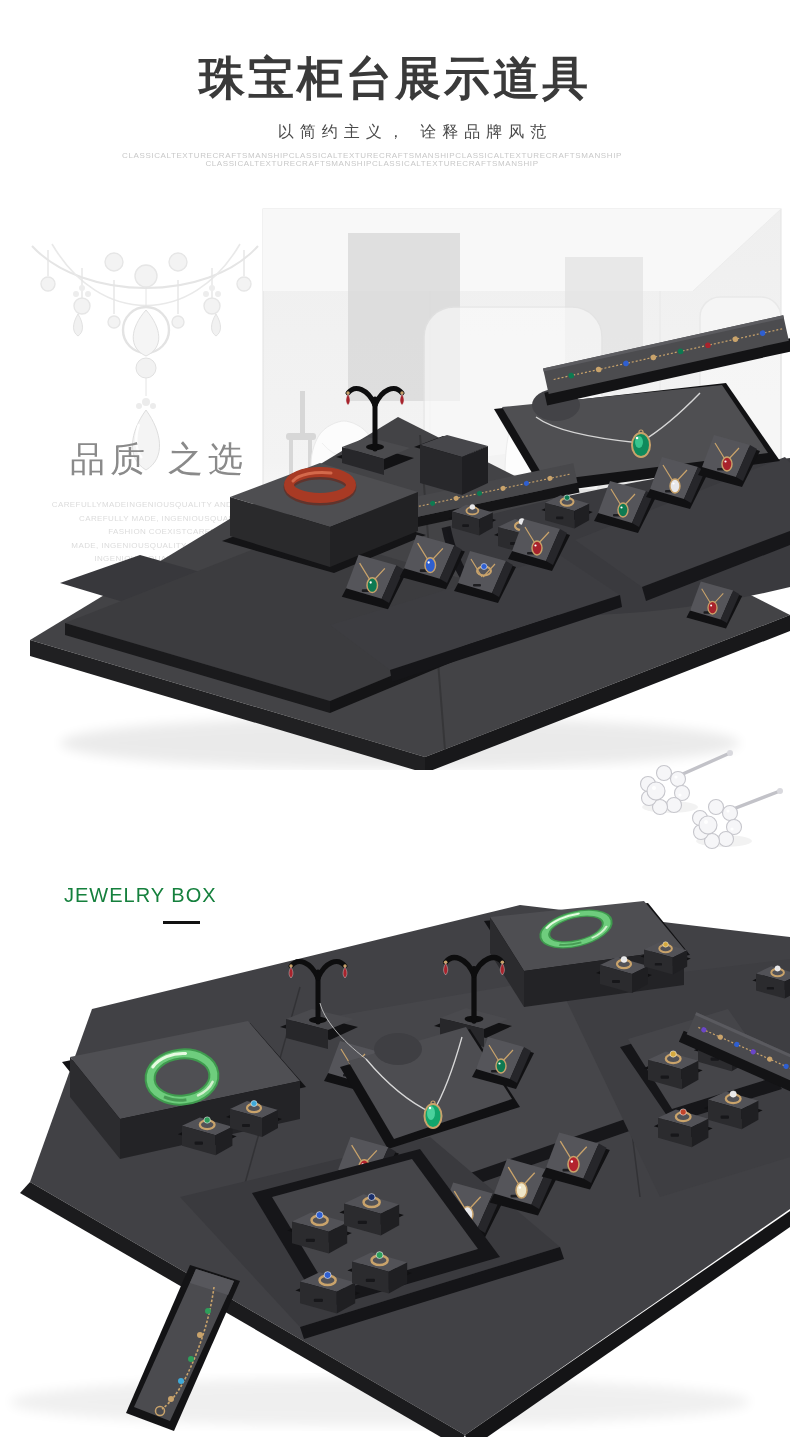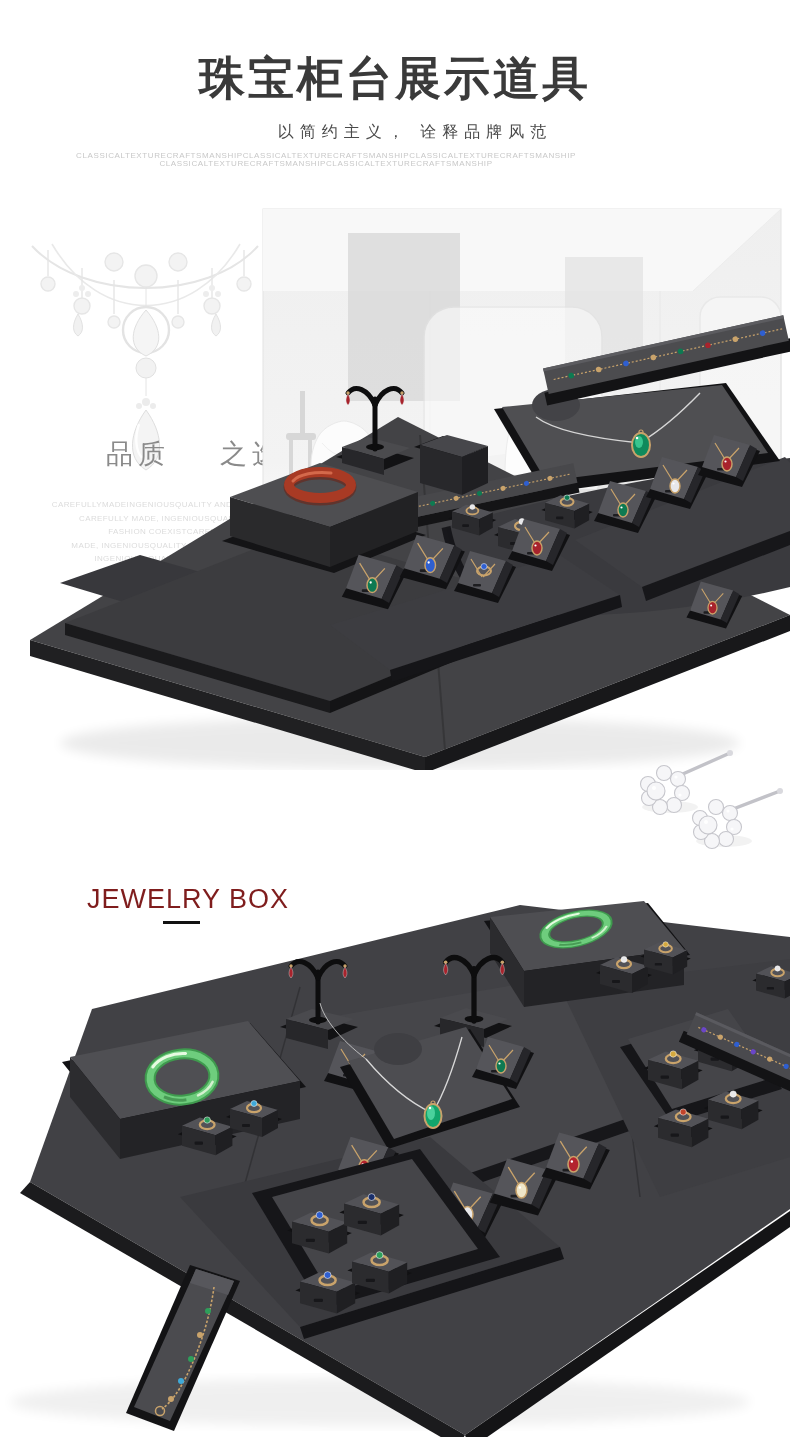--- a/index.html
+++ b/index.html
@@ -5,29 +5,29 @@
   html,body{margin:0;padding:0;background:#ffffff;}
   #stage{position:relative;width:790px;height:1437px;margin:0 auto;background:#ffffff;overflow:hidden;
          font-family:"Liberation Sans",sans-serif;}
   .abs{position:absolute;}
   #page-title{top:48px;left:0;width:790px;text-align:center;
       font-family:"Liberation Serif","DejaVu Serif",serif;font-size:46px;font-weight:700;
       letter-spacing:3px;color:#3a3a3a;}
   #page-subtitle{top:122px;left:0;width:790px;text-align:center;
       font-size:16px;letter-spacing:6px;color:#4a4a4a;padding-left:20px;}
   .watermark{left:0;width:652px;text-align:center;font-size:8px;letter-spacing:.6px;
-      color:#c8c8c8;white-space:nowrap;}
+      color:#c8c8c8;white-space:nowrap;padding-left:46px;}
   #wm1{top:151px;} #wm2{top:159px;}
   #tagline{top:436px;left:70px;width:178px;display:flex;justify-content:space-between;
-      font-family:"Liberation Serif","DejaVu Serif",serif;font-size:27px;letter-spacing:5px;color:#8a8a8a;margin-left:36px;}
+      font-family:"Liberation Serif","DejaVu Serif",serif;font-size:35px;letter-spacing:5px;color:#8a8a8a;}
   #fineprint{top:498px;left:28px;width:284px;text-align:center;font-size:8px;line-height:13.5px;
       color:#dcdcdc;letter-spacing:.4px;white-space:nowrap;}
   #jb-heading{top:852px;left:64px;font-size:21px;font-weight:600;letter-spacing:1.5px;color:#141414;}
-  #jb-sub{top:884px;left:64px;width:248px;text-align:center;font-size:27px;font-weight:500;
-      letter-spacing:1px;color:#7f1d1d;}
+  #jb-sub{top:884px;left:64px;width:248px;text-align:left;font-size:20px;font-weight:500;
+      letter-spacing:1px;color:#15803d;}
   #jb-divider{top:921px;left:163px;width:37px;height:3px;background:#111;}
   svg{display:block;}
 </style>
 </head>
 <body>
 
 <div id="stage">
 
   <svg width="0" height="0" aria-hidden="true">
     <defs>

